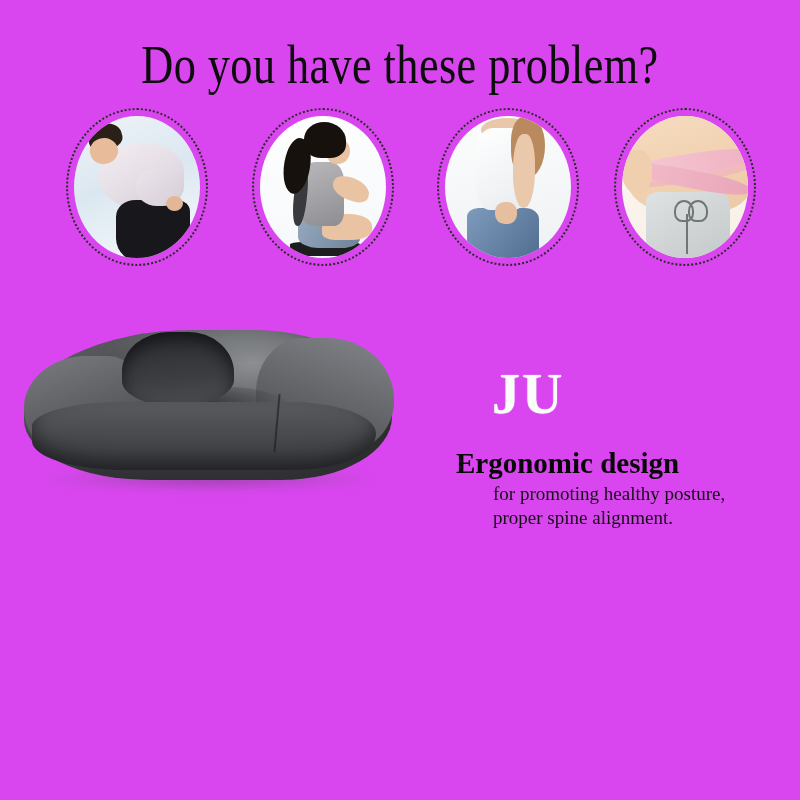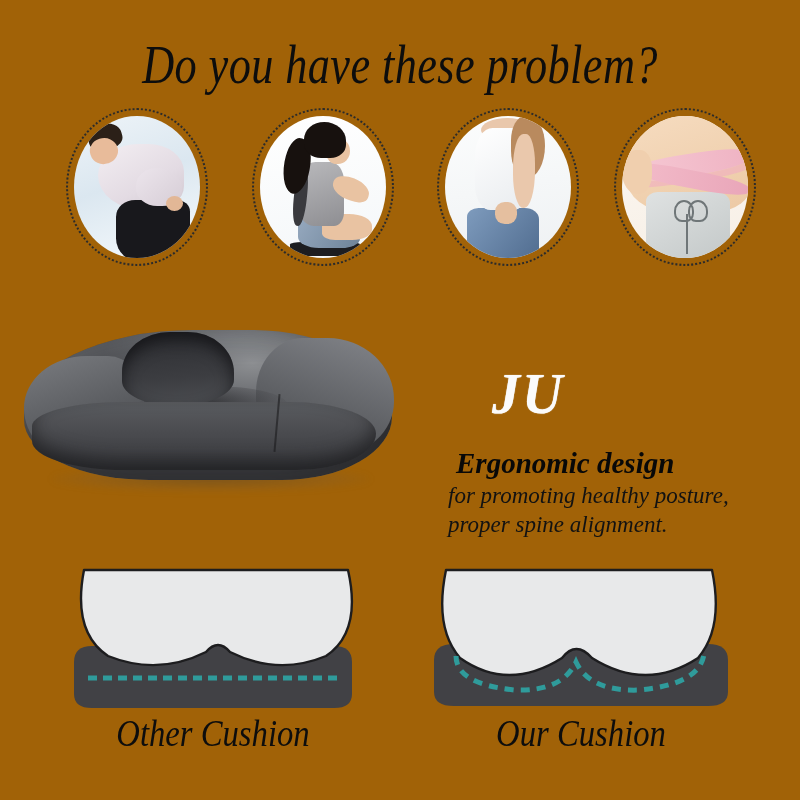--- a/index.html
+++ b/index.html
@@ -13,22 +13,21 @@
     height: 800px;
     overflow: hidden;
     font-family: "Liberation Serif", "DejaVu Serif", serif;
     color: #111111;
     position: relative;
   }
   #page {
     position: relative;
     width: 800px;
     height: 800px;
-    background: #a16207;
-    font-style: italic;
+    background: #d946ef;
   }
 
   
   .headline {
     position: absolute;
     top: 38px;
     left: 0;
     width: 800px;
     text-align: center;
     font-family: "Liberation Serif", "DejaVu Serif", serif;
@@ -229,25 +228,26 @@
   .ergo-title {
     font-family: "Liberation Serif", "DejaVu Serif", serif;
     font-size: 29px;
     font-weight: 700;
     line-height: 1.05;
     color: #080808;
     margin: 0 0 4px 8px;
   }
   .ergo-line {
     font-family: "Liberation Serif", "DejaVu Serif", serif;
-    font-size: 23px;
+    font-size: 19px;
     font-weight: 400;
     line-height: 1.24;
     color: #121212;
     white-space: nowrap;
+    margin-left: 45px;
   }
 
   
   .compare {
     position: absolute;
     top: 566px;
     left: 0;
     width: 800px;
     height: 234px;
   }
@@ -358,35 +358,14 @@
   </div>
 
   <div class="watermark">JU</div>
 
   <div class="ergo-block">
     <div class="ergo-title">Ergonomic design</div>
     <div class="ergo-line">for promoting healthy posture,</div>
     <div class="ergo-line">proper spine alignment.</div>
   </div>
 
-  <div class="compare">
-
-    <div class="compare-col left">
-      <svg class="diagram" viewBox="0 0 330 150">
-        <path d="M26 128 L26 96 Q26 80 44 80 L286 80 Q304 80 304 96 L304 128 Q304 142 286 142 L44 142 Q26 142 26 128 Z" fill="#414145"></path>
-        <path d="M36 4 Q24 66 60 90 Q110 110 158 86 Q170 72 182 86 Q230 110 278 90 Q314 66 300 4 Z" fill="#e8e9ea" stroke="#1d1d1f" stroke-width="2.4" stroke-linejoin="round"></path>
-        <path d="M40 112 L292 112" fill="none" stroke="#2f9b9b" stroke-width="5" stroke-dasharray="9 6" stroke-linecap="butt"></path>
-      </svg>
-      <div class="compare-label">Other Cushion</div>
-    </div>
-
-    <div class="compare-col right">
-      <svg class="diagram" viewBox="0 0 330 150">
-        <path d="M18 126 L18 94 Q18 78 38 78 L292 78 Q312 78 312 94 L312 126 Q312 140 292 140 L38 140 Q18 140 18 126 Z" fill="#414145"></path>
-        <path d="M30 4 Q18 62 44 92 Q92 126 146 92 Q160 74 176 92 Q230 126 282 92 Q308 62 296 4 Z" fill="#e8e9ea" stroke="#1d1d1f" stroke-width="2.4" stroke-linejoin="round"></path>
-        <path d="M40 90 Q40 118 98 124 Q146 126 160 96 Q174 126 224 124 Q284 118 288 88" fill="none" stroke="#2f9b9b" stroke-width="5" stroke-dasharray="9 7" stroke-linecap="butt"></path>
-      </svg>
-      <div class="compare-label">Our Cushion</div>
-    </div>
-
-  </div>
 
 </div>
 
 </body></html>

